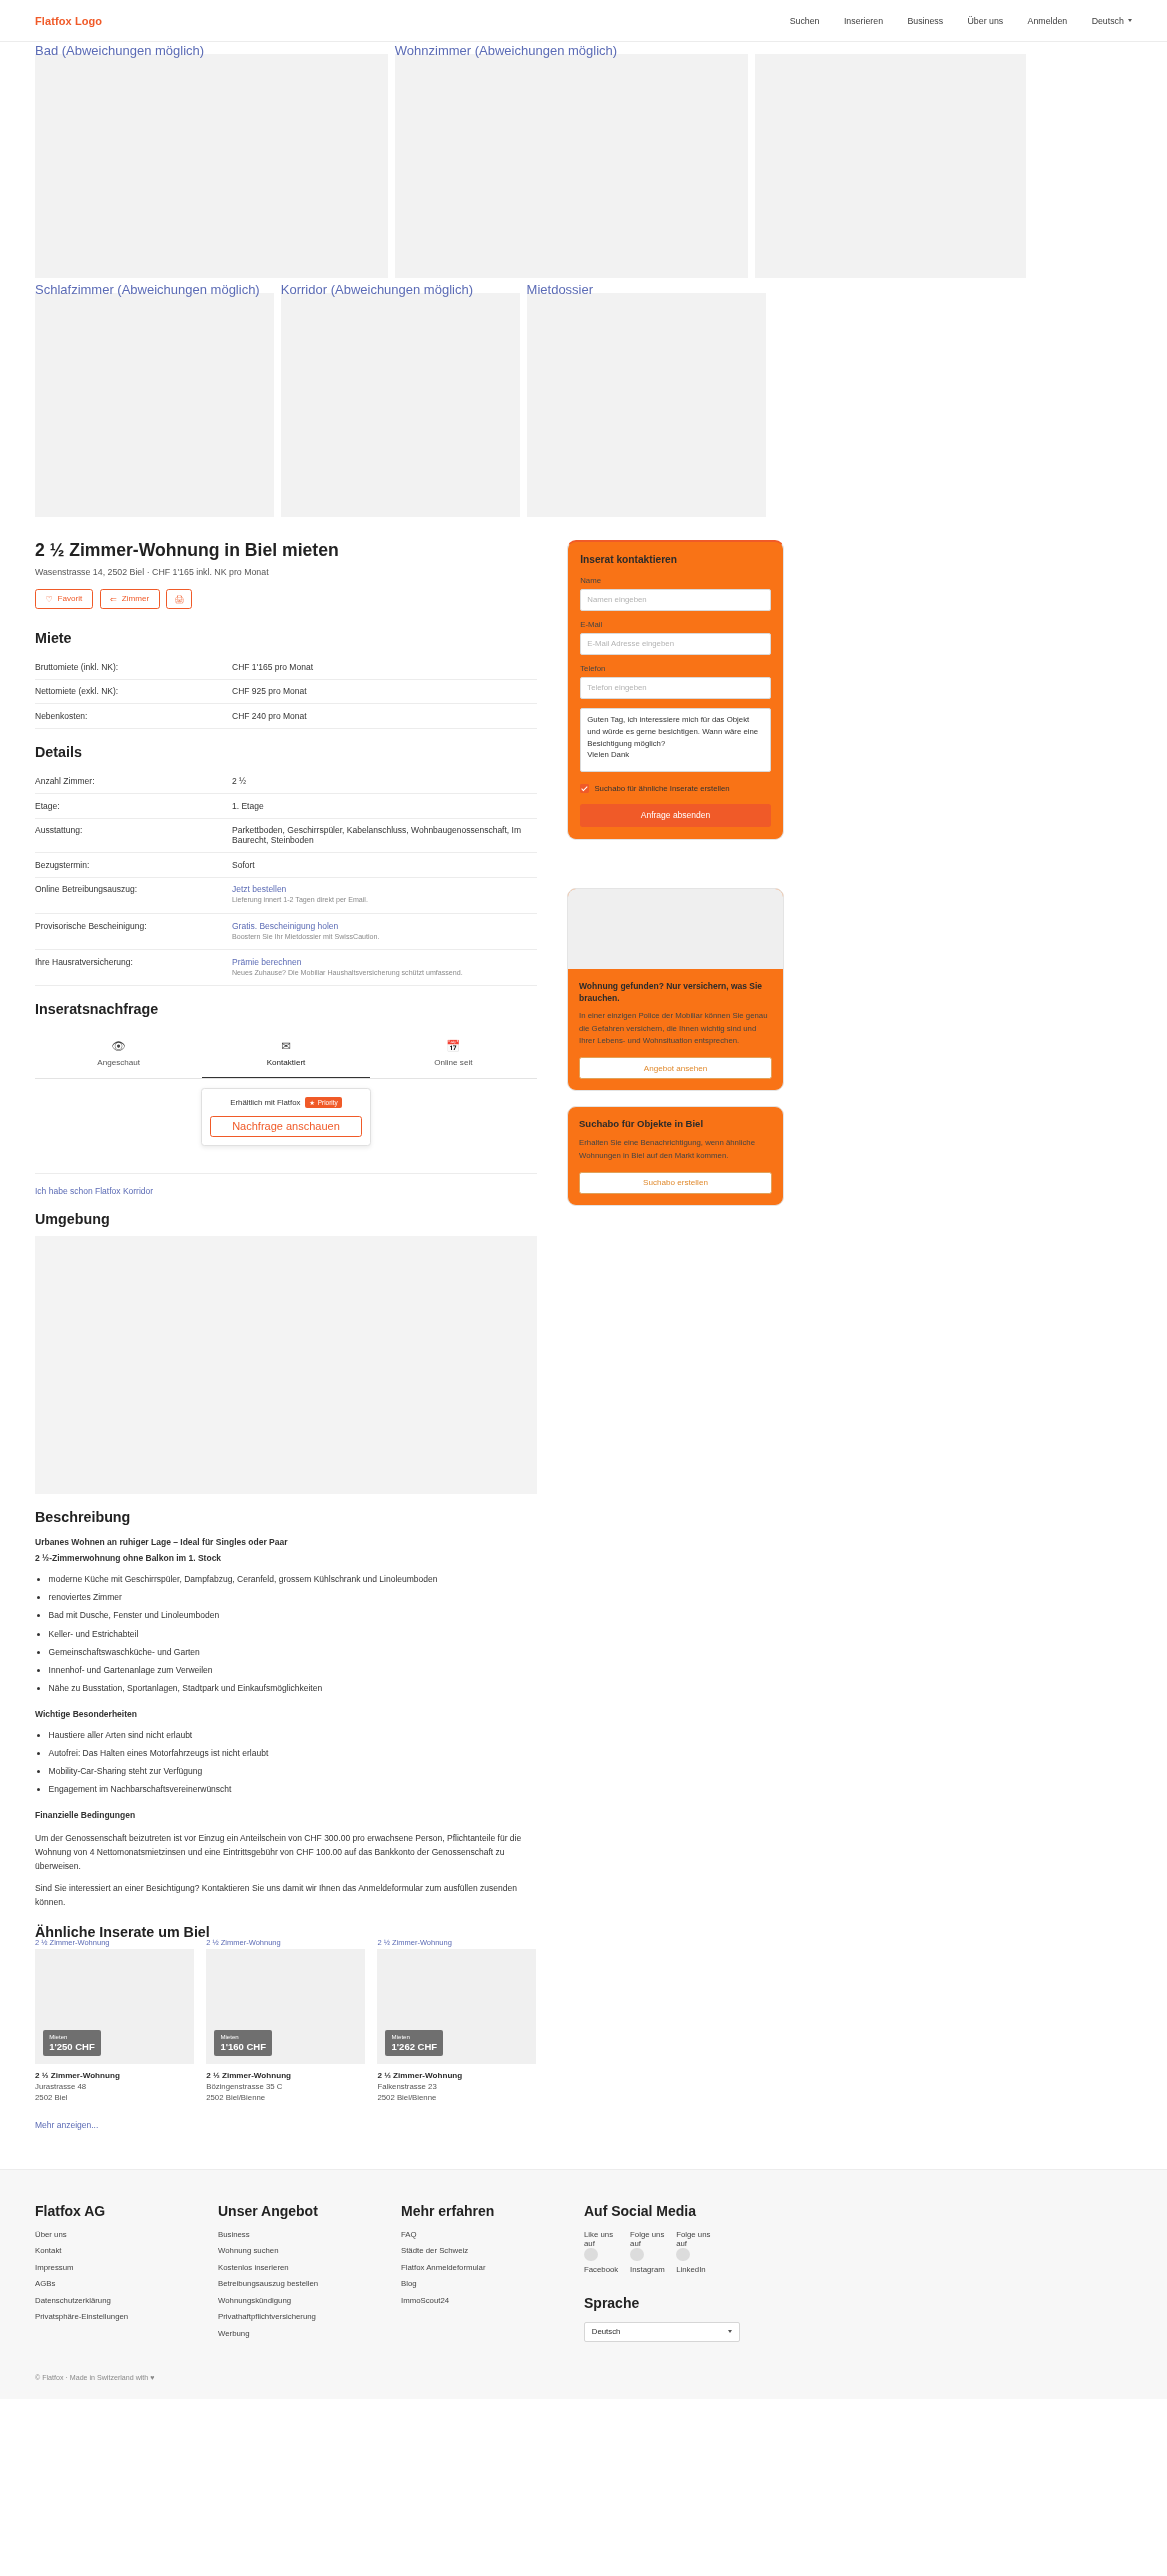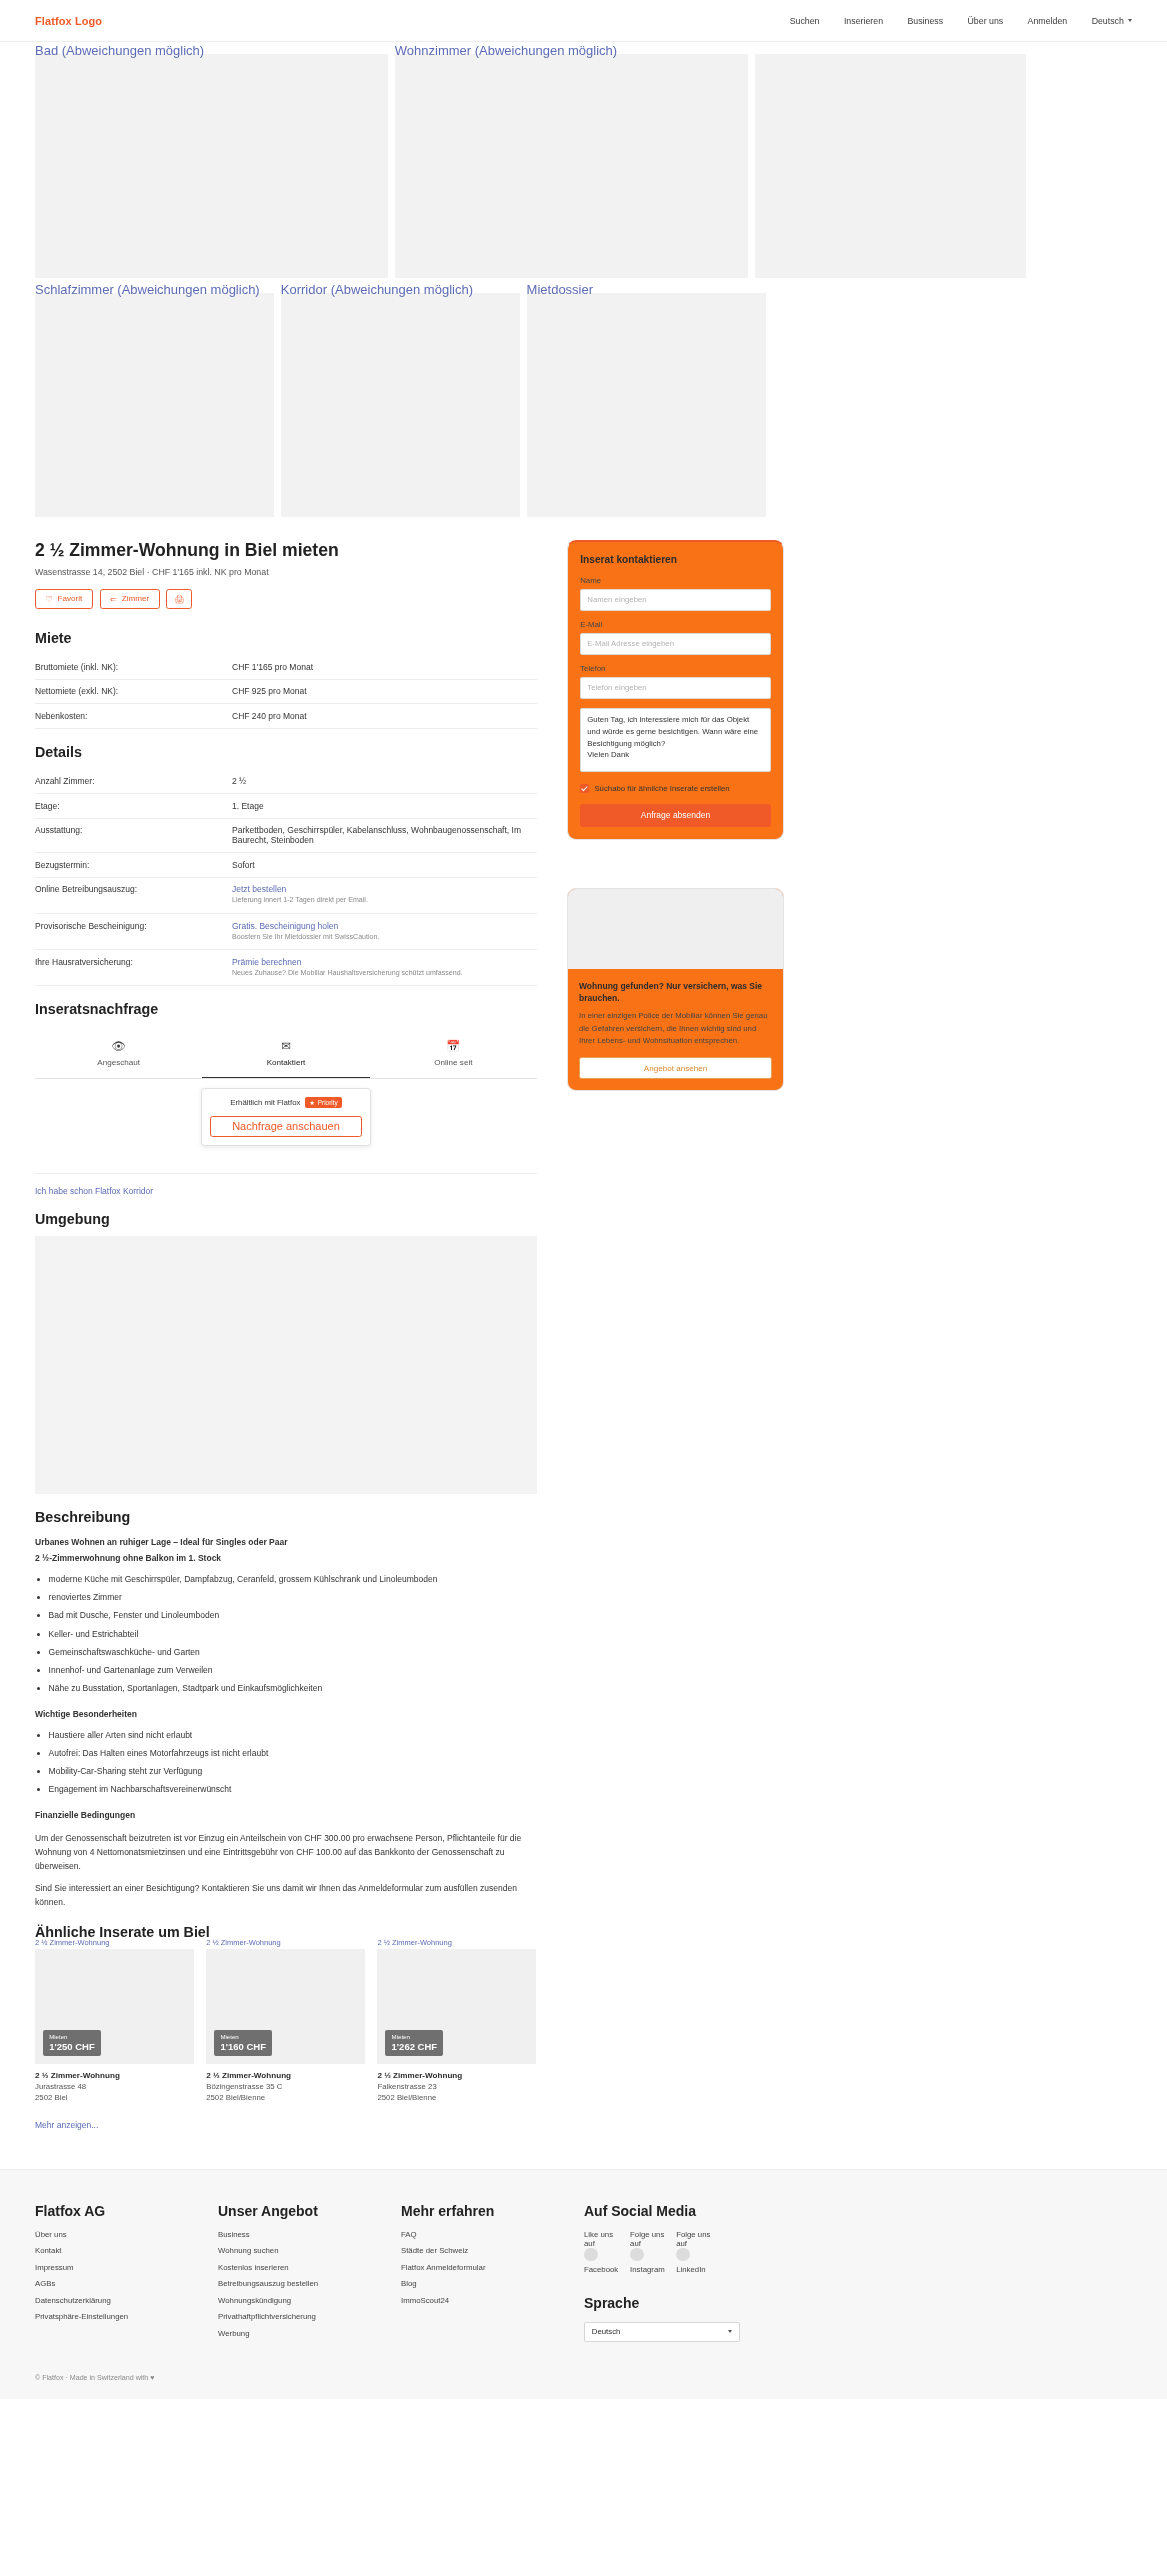--- a/index.html
+++ b/index.html
@@ -405,20 +405,25 @@
 
       <div class="card ad-card">
         <div class="ad-img"></div>
         <div class="ad-body">
           <div class="ad-title">Wohnung gefunden? Nur versichern, was Sie brauchen.</div>
           <div class="ad-text">In einer einzigen Police der Mobiliar können Sie genau die Gefahren versichern, die Ihnen wichtig sind und Ihrer Lebens- und Wohnsituation entsprechen.</div>
           <button class="btn-outline">Angebot ansehen</button>
         </div>
       </div>
 
+      <div class="card sub-card">
+        <div class="card-h">Suchabo für Objekte in Biel</div>
+        <div class="ad-text">Erhalten Sie eine Benachrichtigung, wenn ähnliche Wohnungen in Biel auf den Markt kommen.</div>
+        <button class="btn-outline">Suchabo erstellen</button>
+      </div>
 
     </div>
   </div>
 
   <div class="footer">
     <div class="fcols">
 
       <div class="fcol">
         <h5>Flatfox AG</h5>
         <a>Über uns</a>

